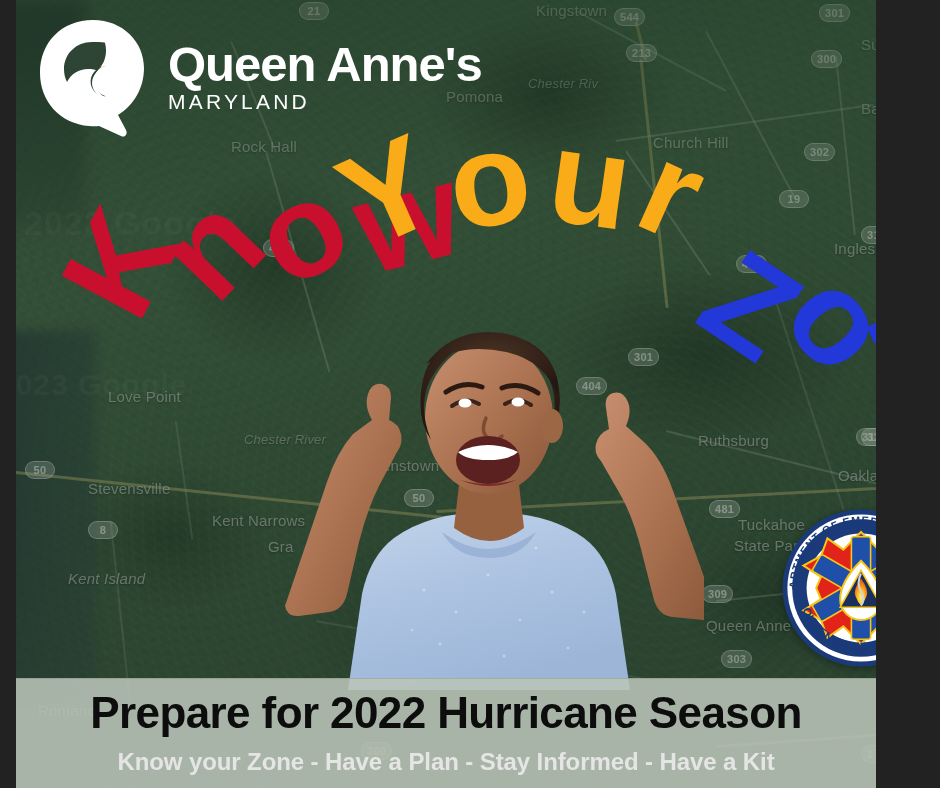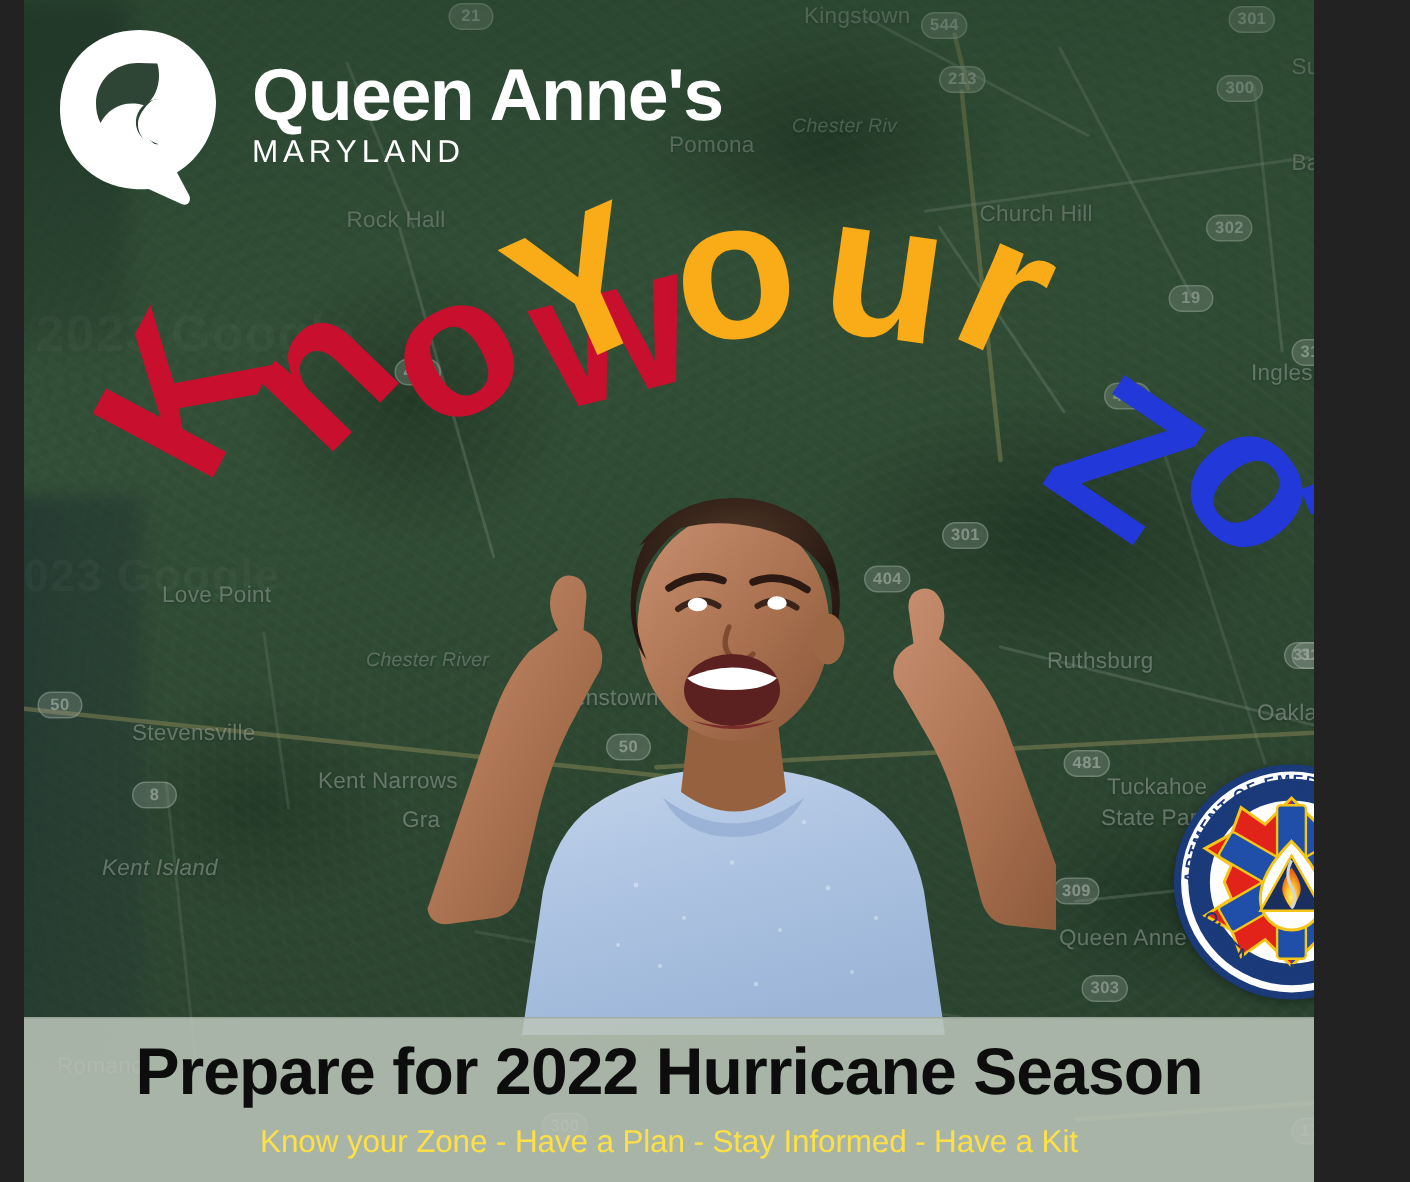--- a/index.html
+++ b/index.html
@@ -108,21 +108,21 @@
     position:absolute;left:0;right:0;bottom:0;height:110px;z-index:22;
     background:rgba(186,196,183,.88);
     display:flex;flex-direction:column;align-items:center;justify-content:center;
     border-top:1px solid rgba(120,135,118,.35);
   }
   .banner-title{
     color:#0d0d0d;font-size:44px;font-weight:bold;letter-spacing:-.6px;
     line-height:1;white-space:nowrap;
   }
   .banner-sub{
-    color:#fde047;font-size:21px;font-weight:normal;letter-spacing:-.1px;
+    color:#e5e5e5;font-size:24px;font-weight:bold;letter-spacing:-.1px;
     margin-top:13px;white-space:nowrap;
   }
 </style>
 </head>
 <body>
 
 <div id="poster">
 
   <div class="map-base"></div>
   <div class="map-grain"></div>

